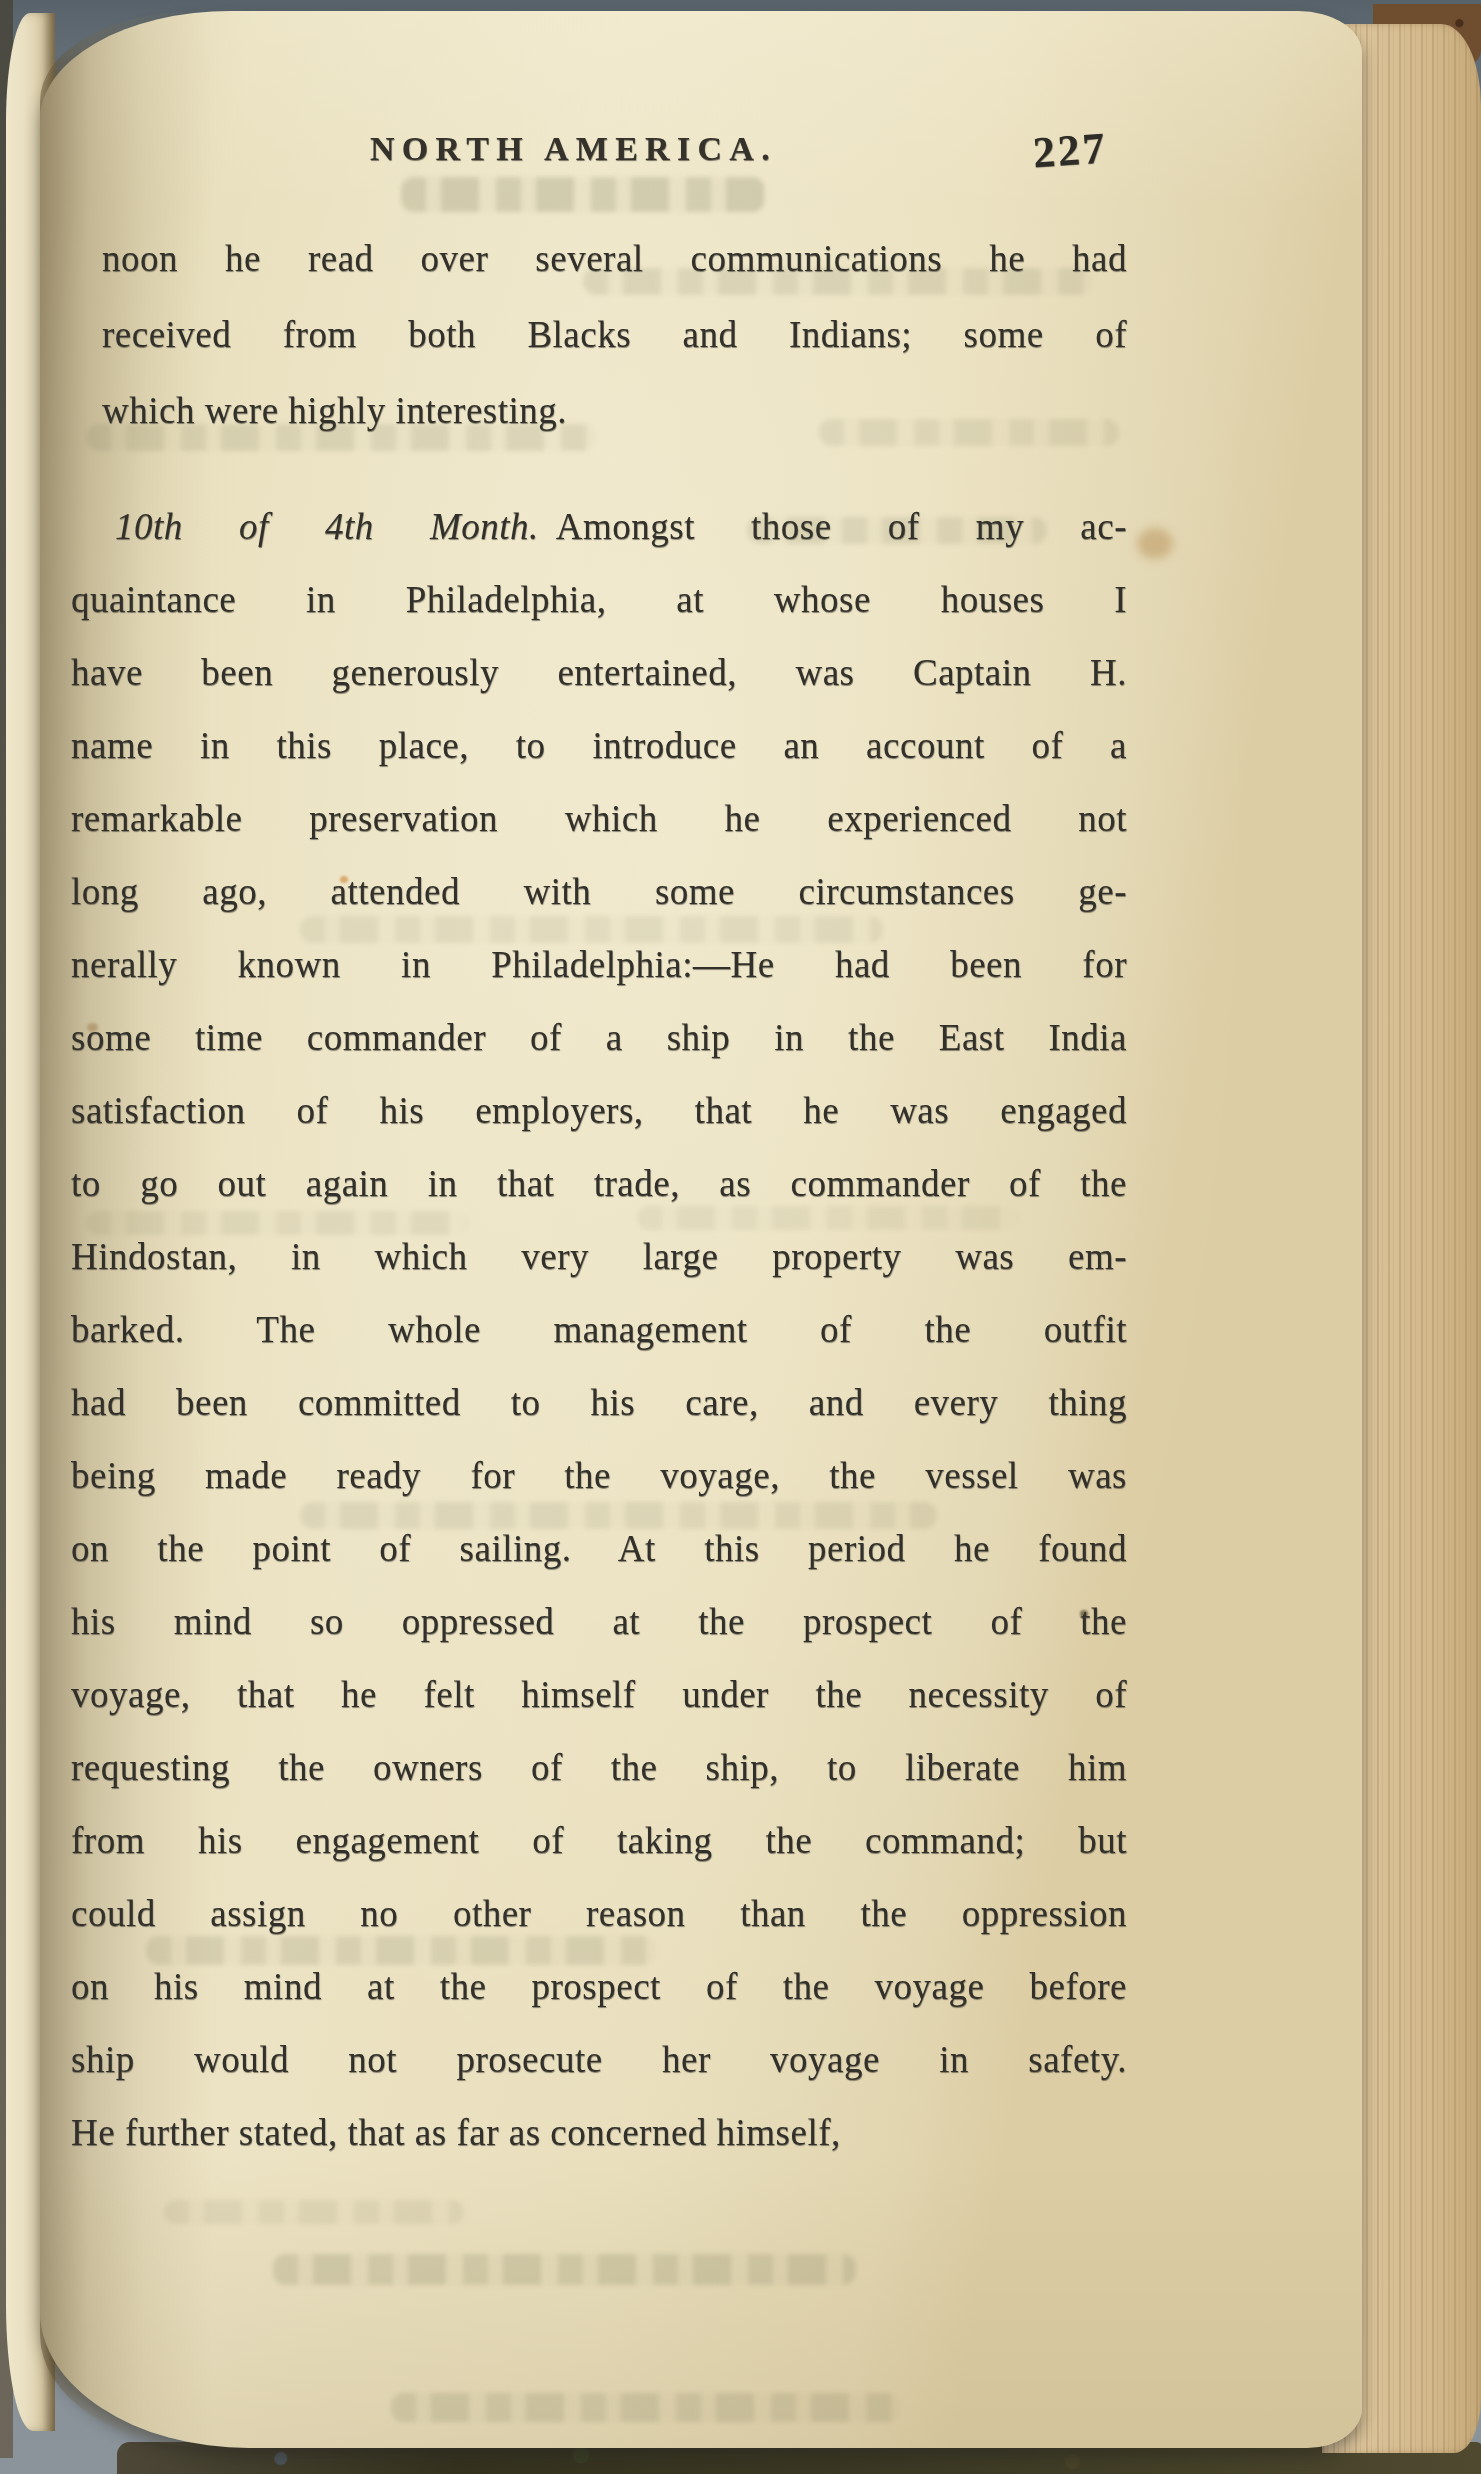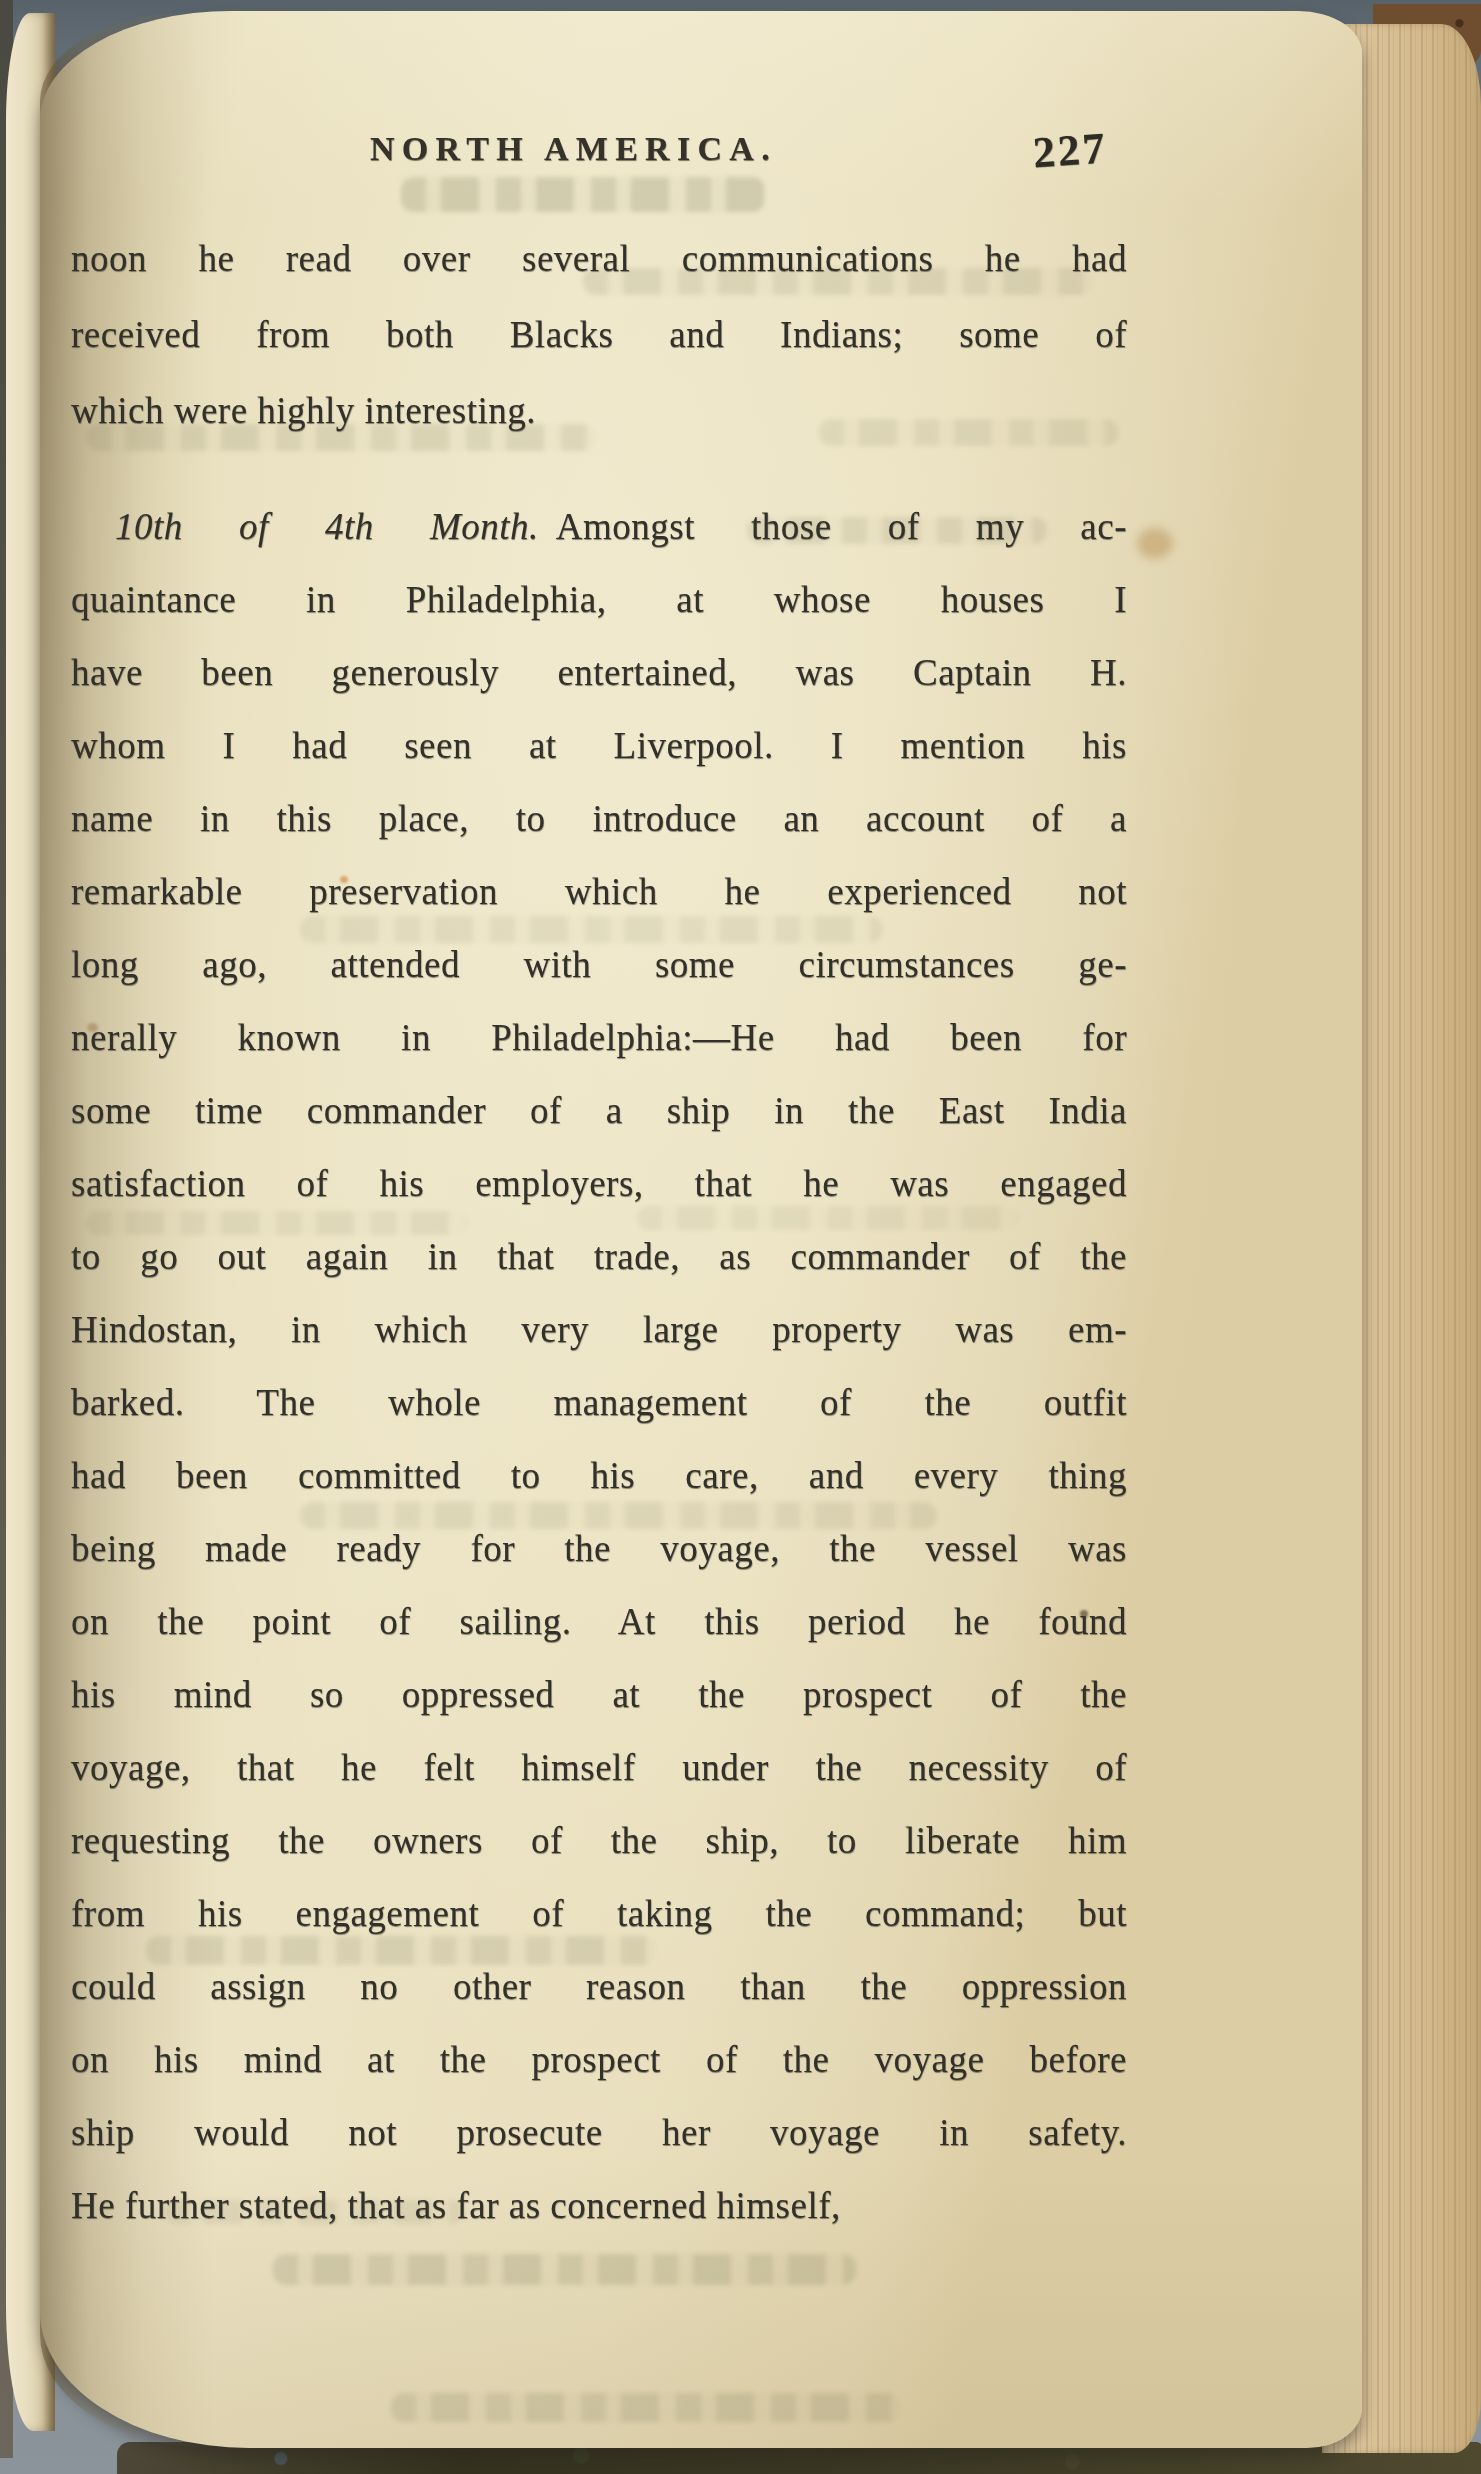--- a/index.html
+++ b/index.html
@@ -121,21 +121,21 @@
   }
   .para { position: absolute; left: 0; width: 100%; }
   .para-1 { top: 206px;  }
   .para-2 { top: 475px; }
   .line {
     font-size: 37px; letter-spacing: 0.5px;
     text-align: justify; text-align-last: justify;
     text-shadow: 0.5px 0.5px 0.9px rgba(45,42,34,.55);
     white-space: normal;
   }
-  .para-1 .line { line-height: 76px; }
+  .para-1 .line { line-height: 76px; margin-left: 31px; }
   .para-2 .line { line-height: 73px; }
   .line.flush-last { text-align-last: left; }
   .line.indented { padding-left: 44px; box-sizing: border-box; }
   .italic-lead { font-style: italic; margin-top: 16px; }
   .lead-rest { margin-left: 17px; }
 </style>
 </head>
 <body>
 
 <div class="cover-top-right"></div>
@@ -175,21 +175,20 @@
     <div class="line">received from both Blacks and Indians; some of</div>
     <div class="line flush-last">which were highly interesting.</div>
   </div>
 
   <div class="para para-2">
     <div class="line indented">
       <span class="italic-lead">10th of 4th Month.</span><span class="lead-rest">Amongst those of my ac-</span>
     </div>
     <div class="line">quaintance in Philadelphia, at whose houses I</div>
     <div class="line">have been generously entertained, was Captain H.</div>
-    <div class="line">whom I had seen at Liverpool. I mention his</div>
     <div class="line">name in this place, to introduce an account of a</div>
     <div class="line">remarkable preservation which he experienced not</div>
     <div class="line">long ago, attended with some circumstances ge-</div>
     <div class="line">nerally known in Philadelphia:—He had been for</div>
     <div class="line">some time commander of a ship in the East India</div>
     <div class="line">satisfaction of his employers, that he was engaged</div>
     <div class="line">to go out again in that trade, as commander of the</div>
     <div class="line">Hindostan, in which very large property was em-</div>
     <div class="line">barked. The whole management of the outfit</div>
     <div class="line">had been committed to his care, and every thing</div>

